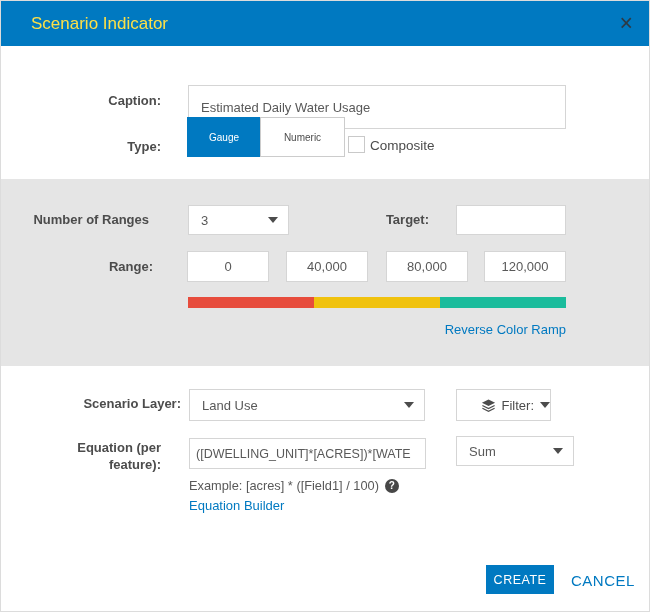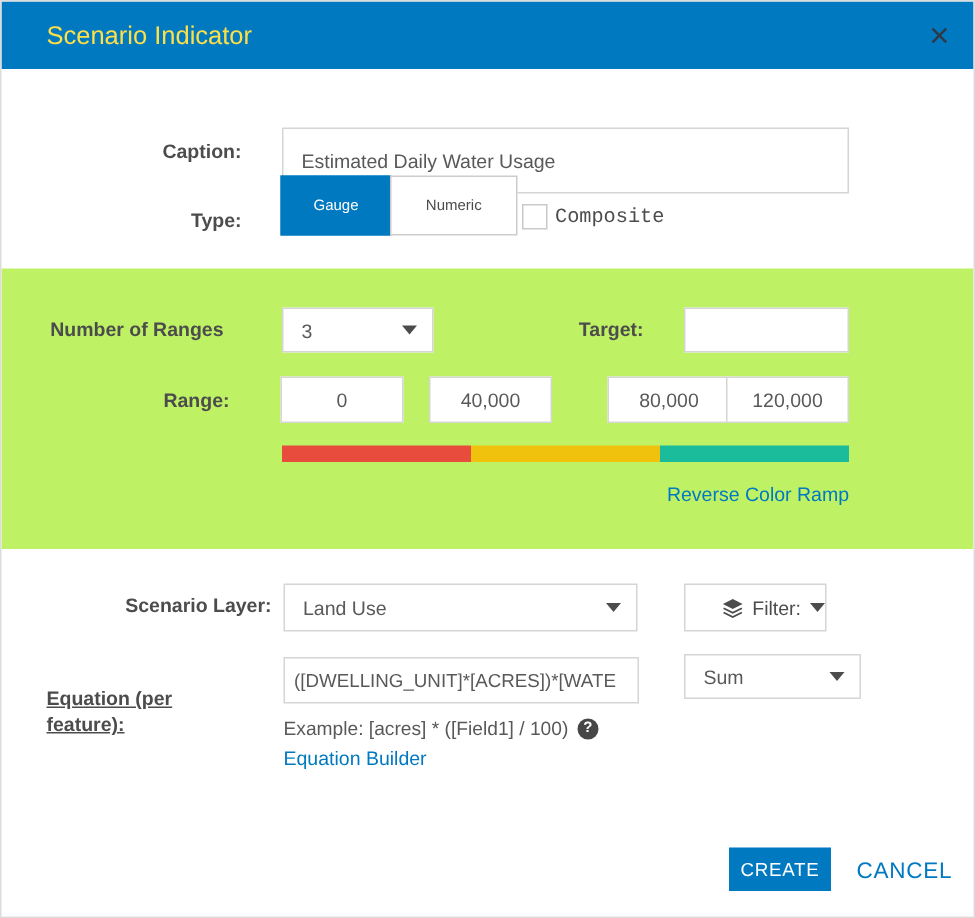--- a/index.html
+++ b/index.html
@@ -23,43 +23,43 @@
 
   
   .caption-label{left:0;top:92px;width:160px;text-align:right;}
   .caption-input{left:187px;top:84px;width:378px;height:44px;padding:0 12px;}
   .type-label{left:0;top:138px;width:160px;text-align:right;}
   .seg-btn{position:absolute;top:116px;height:40px;font-size:10px;box-sizing:border-box;cursor:pointer;
            display:flex;align-items:center;justify-content:center;}
   .seg-selected{left:186px;width:74px;background:#0079c1;color:#fff;border:1px solid #0079c1;}
   .seg-unselected{left:259px;width:85px;background:#fff;color:#4c4c4c;border:1px solid #cccccc;}
   .checkbox{position:absolute;left:347px;top:135px;width:15px;height:15px;background:#fff;border:1px solid #c9c9c9;cursor:pointer;}
-  .checkbox-label{position:absolute;left:369px;top:137px;color:#4c4c4c;font-size:13.5px;font-weight:400;font-family:Liberation Mono, monospace;}
+  .checkbox-label{position:absolute;left:369px;top:137px;color:#4c4c4c;font-size:13.5px;font-weight:400;}
 
   
-  .panel{position:absolute;left:0;right:0;top:178px;height:187px;background:#bef264;}
+  .panel{position:absolute;left:0;right:0;top:178px;height:187px;background:#e5e5e5;}
   .nor-label{left:0;top:26px;width:148px;text-align:right;line-height:30px;}
   .nor-select{left:187px;top:26px;width:101px;height:30px;}
   .target-label{left:340px;top:26px;width:88px;text-align:right;line-height:30px;}
   .target-input{left:455px;top:26px;width:110px;height:30px;padding:0 8px;}
   .range-label{left:0;top:72px;width:152px;text-align:right;line-height:31px;}
   .range-input{top:72px;width:82px;height:31px;text-align:center;padding:0 4px;}
-  .ri-0{left:186px;} .ri-1{left:285px;} .ri-2{left:385px;margin-left:19px;} .ri-3{left:483px;}
+  .ri-0{left:186px;} .ri-1{left:285px;} .ri-2{left:385px;} .ri-3{left:483px;}
   .ramp{position:absolute;left:187px;top:118px;width:378px;height:11px;display:flex;}
   .ramp-seg{flex:1;height:100%;}
   .reverse-link{left:187px;top:143px;width:378px;text-align:right;}
 
   
   .layer-label{left:0;top:395px;width:160px;text-align:right;padding-left:20px;}
   .layer-select{left:188px;top:388px;width:236px;height:32px;}
   .filter-btn{position:absolute;left:455px;top:388px;width:95px;height:32px;border:1px solid #d5d5d5;background:#fff;
               box-sizing:border-box;display:flex;align-items:center;justify-content:flex-end;gap:6px;cursor:pointer;
               color:#4c4c4c;font-size:13px;}
   .filter-caret{width:0;height:0;border-left:5px solid transparent;border-right:5px solid transparent;border-top:6px solid #4c4c4c;}
-  .equation-label{left:30px;top:456px;width:130px;line-height:17px;text-decoration:underline;}
+  .equation-label{left:30px;top:438px;width:130px;text-align:right;line-height:17px;}
   .equation-input{left:188px;top:437px;width:237px;height:31px;padding:0 6px;font-size:12.5px;}
   .sum-select{left:455px;top:435px;width:118px;height:30px;}
   .example-row{position:absolute;left:188px;top:477px;display:flex;align-items:center;gap:6px;
                color:#595959;font-size:12.8px;font-weight:400;}
   .help-badge{width:14px;height:14px;border-radius:50%;background:#474747;color:#fff;font-size:10px;font-weight:bold;
               display:inline-flex;align-items:center;justify-content:center;cursor:pointer;}
   .builder-link{left:188px;top:497px;}
 
   
   .create-btn{position:absolute;left:485px;top:564px;width:68px;height:29px;background:#0079c1;color:#fff;

